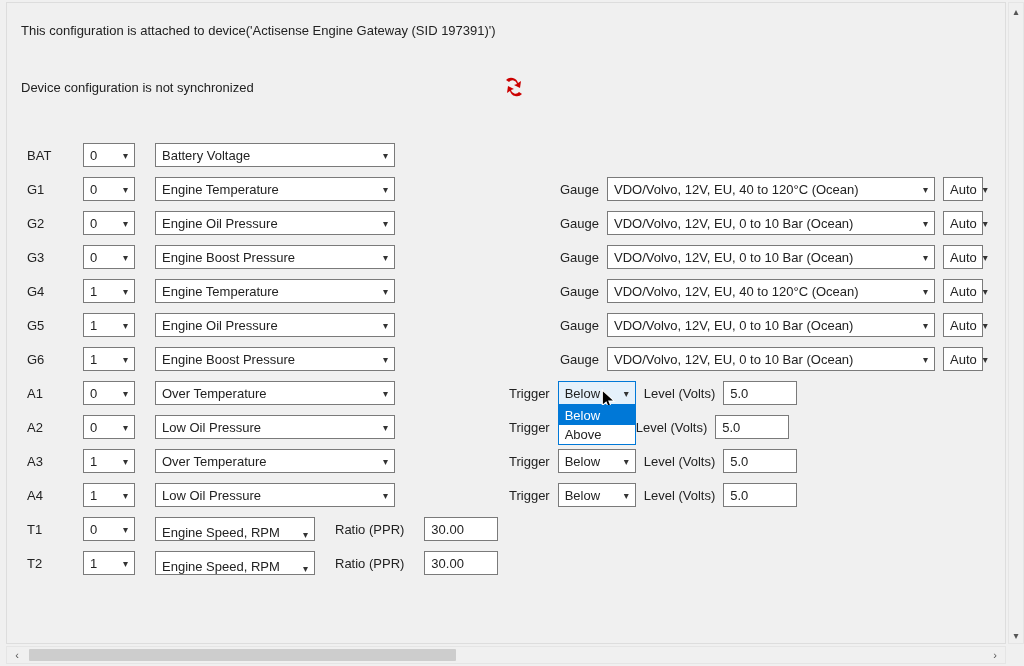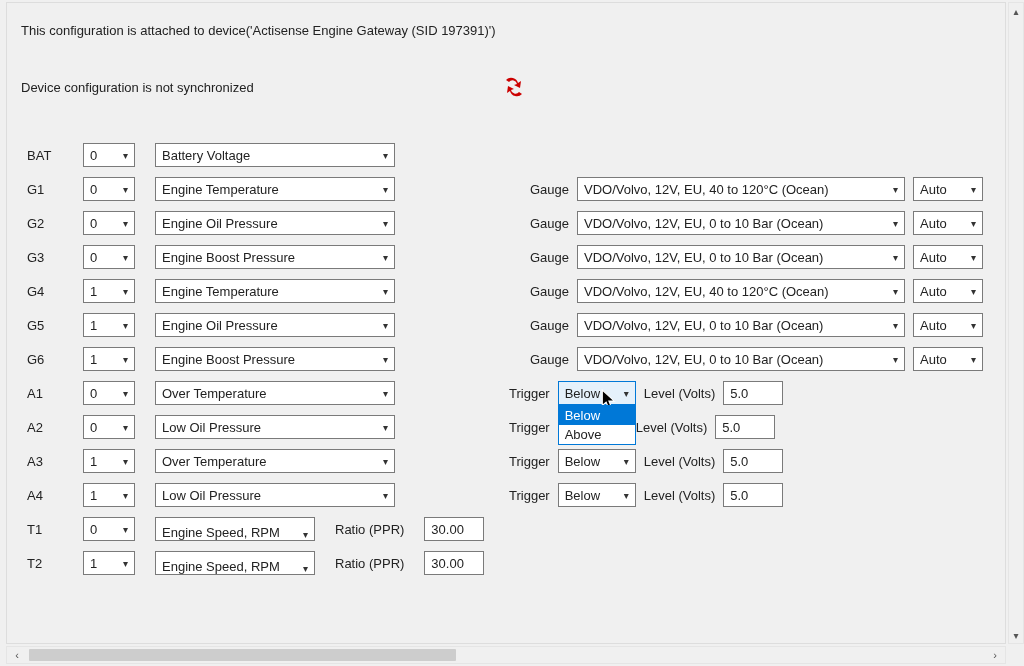--- a/index.html
+++ b/index.html
@@ -83,28 +83,28 @@
     background: #fff; border: 1px solid #7a7a7a; height: 24px;
     padding: 0 6px; font-size: 13px; cursor: pointer;
     position: relative;
   }
   .sel.open { border-color: #0078d7; background: #e5f1fb; }
   .sel .caret { font-size: 10px; color: #333; margin-left: 6px; }
   .sel.instance { width: 52px; }
   .sel.param    { width: 240px; text-align: center; }
   .sel.paramN   { width: 160px; align-items: flex-end; }
   .sel.gauge    { width: 328px; }
-  .sel.feed     { width: 70px; }
+  .sel.feed     { width: 40px; }
   .sel.trigger  { width: 78px; }
 
   .txtlabel { white-space: nowrap; }
   .textbox {
     display: inline-flex; align-items: center;
     background: #fff; border: 1px solid #7a7a7a; height: 24px;
-    padding: 0 6px; width: 60px;
+    padding: 0 6px; width: 74px;
   }
   .right-block { display: flex; align-items: center; gap: 8px; margin-left: auto; margin-right: 8px; }
 
   
   .dropdown-list {
     position: absolute;
     top: 23px; left: -1px;
     width: calc(100% + 2px);
     background: #fff; border: 1px solid #0078d7;
     z-index: 10;

